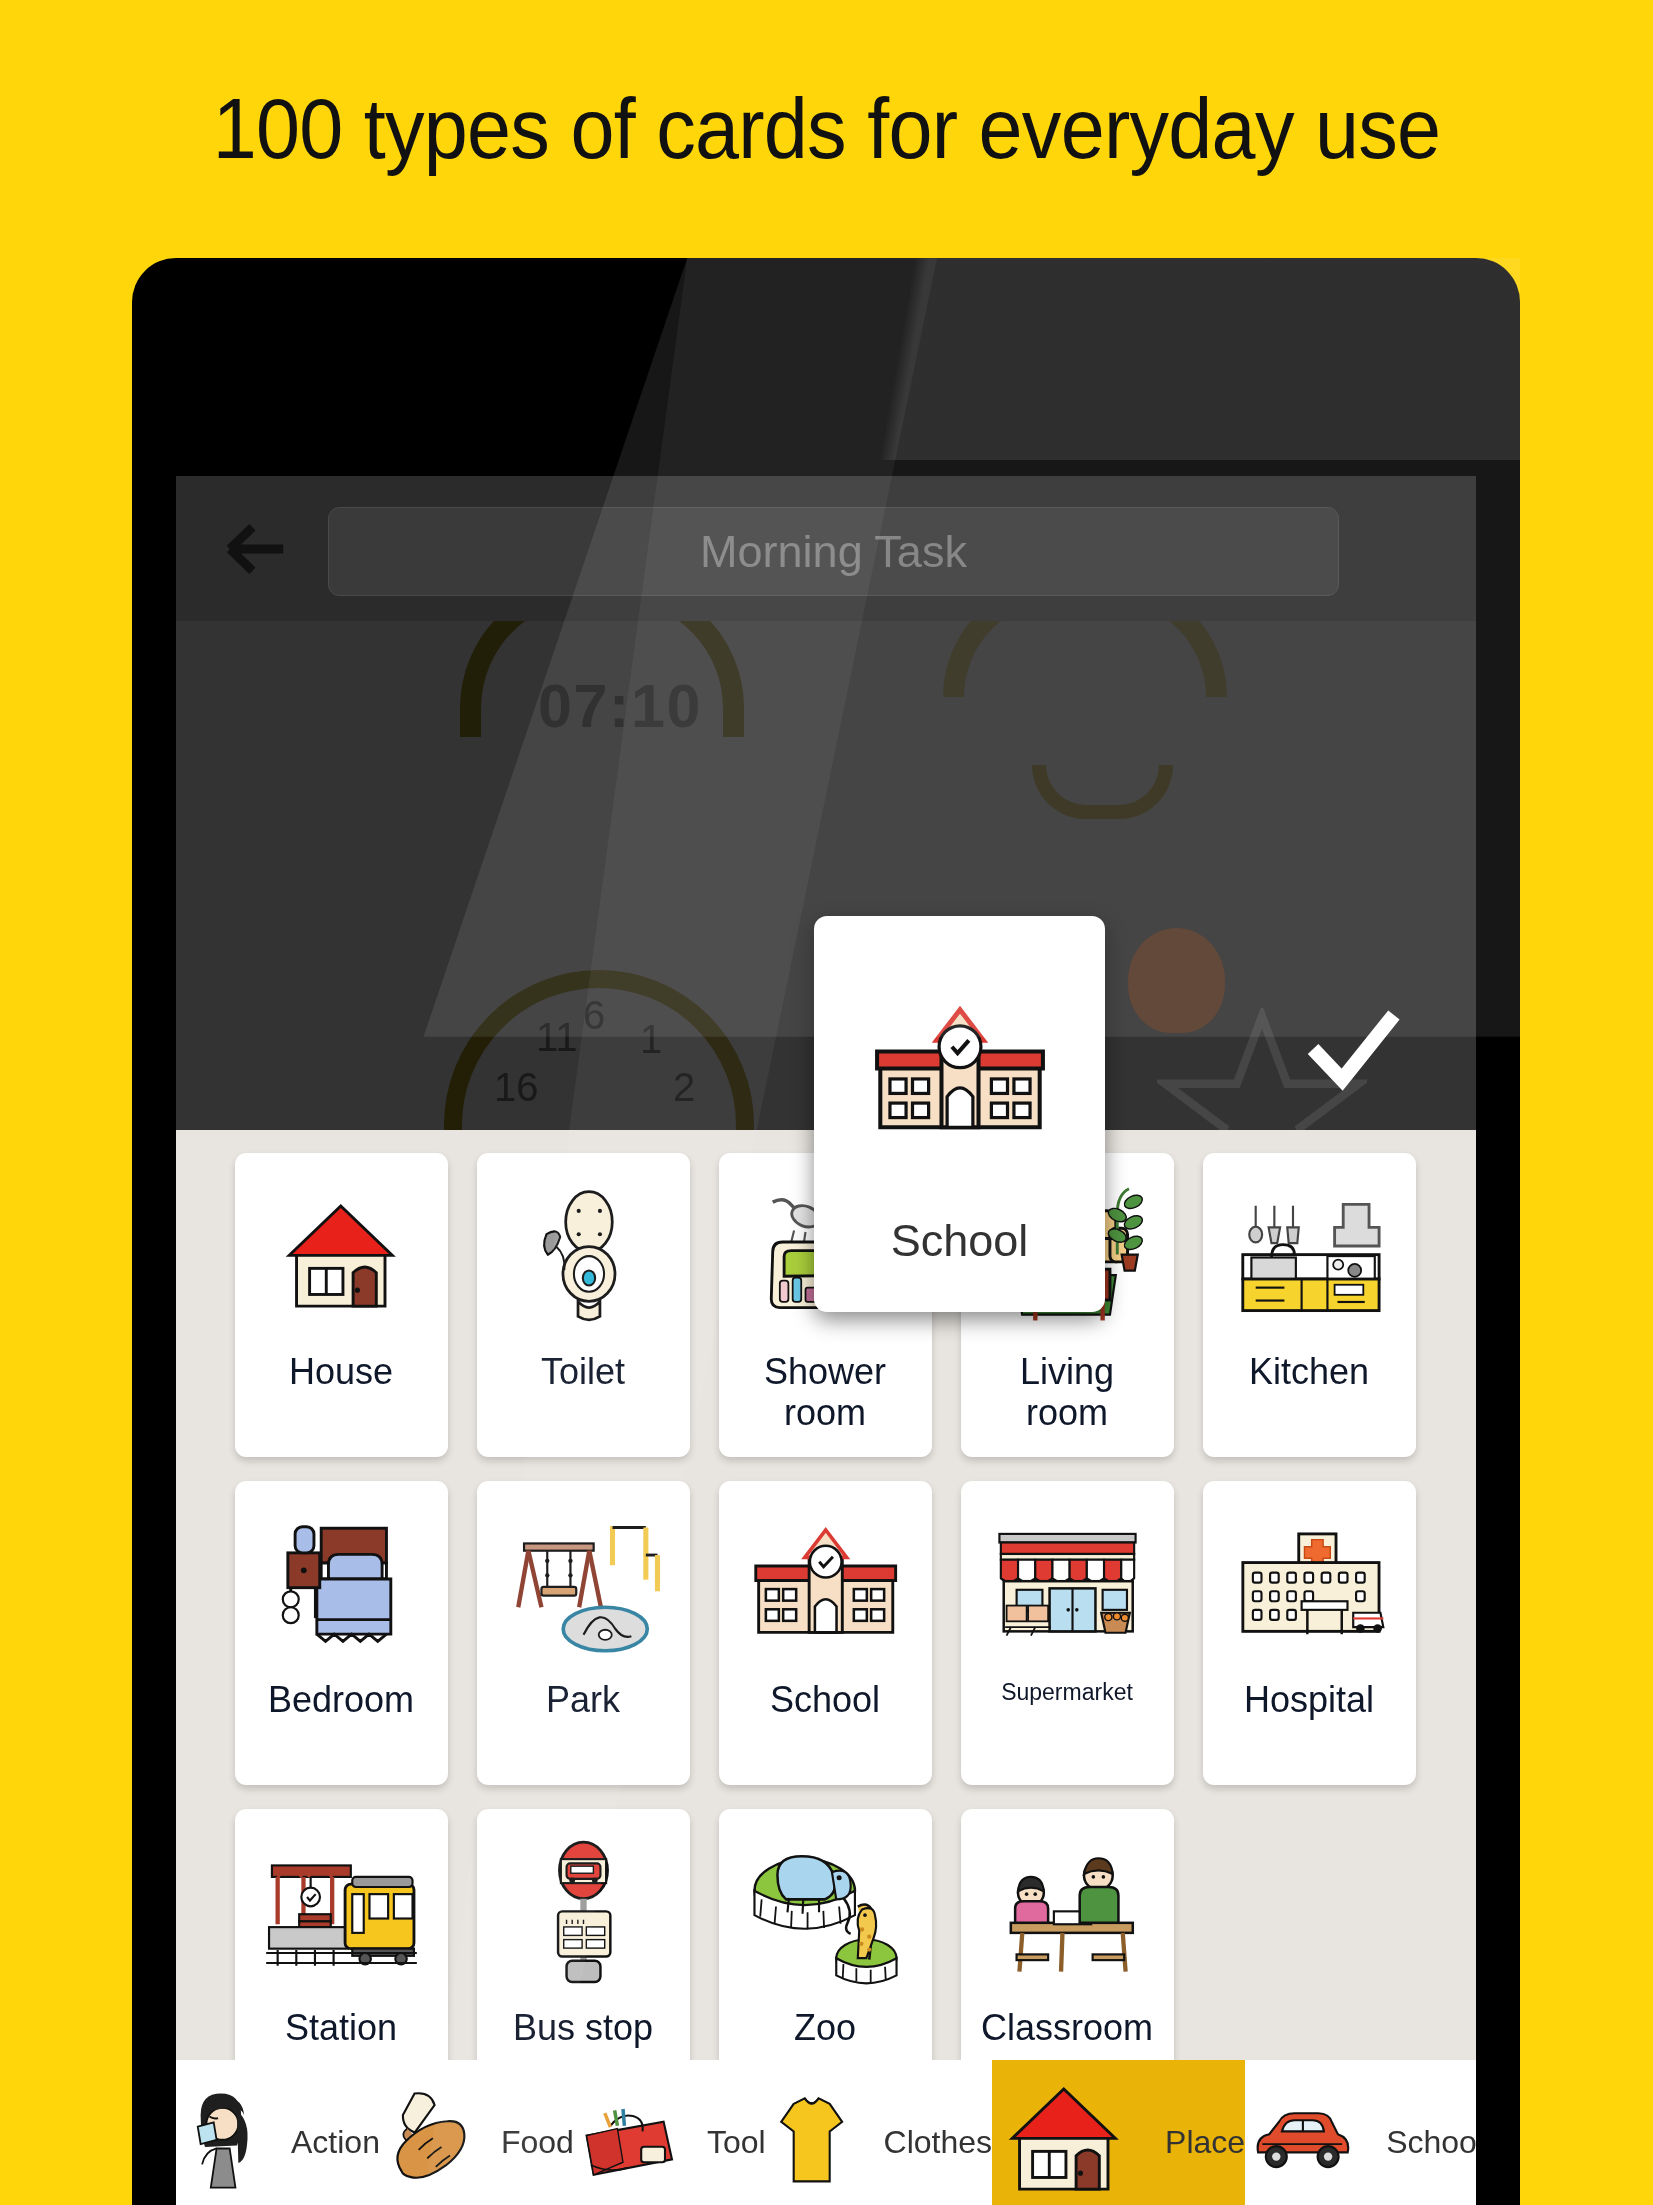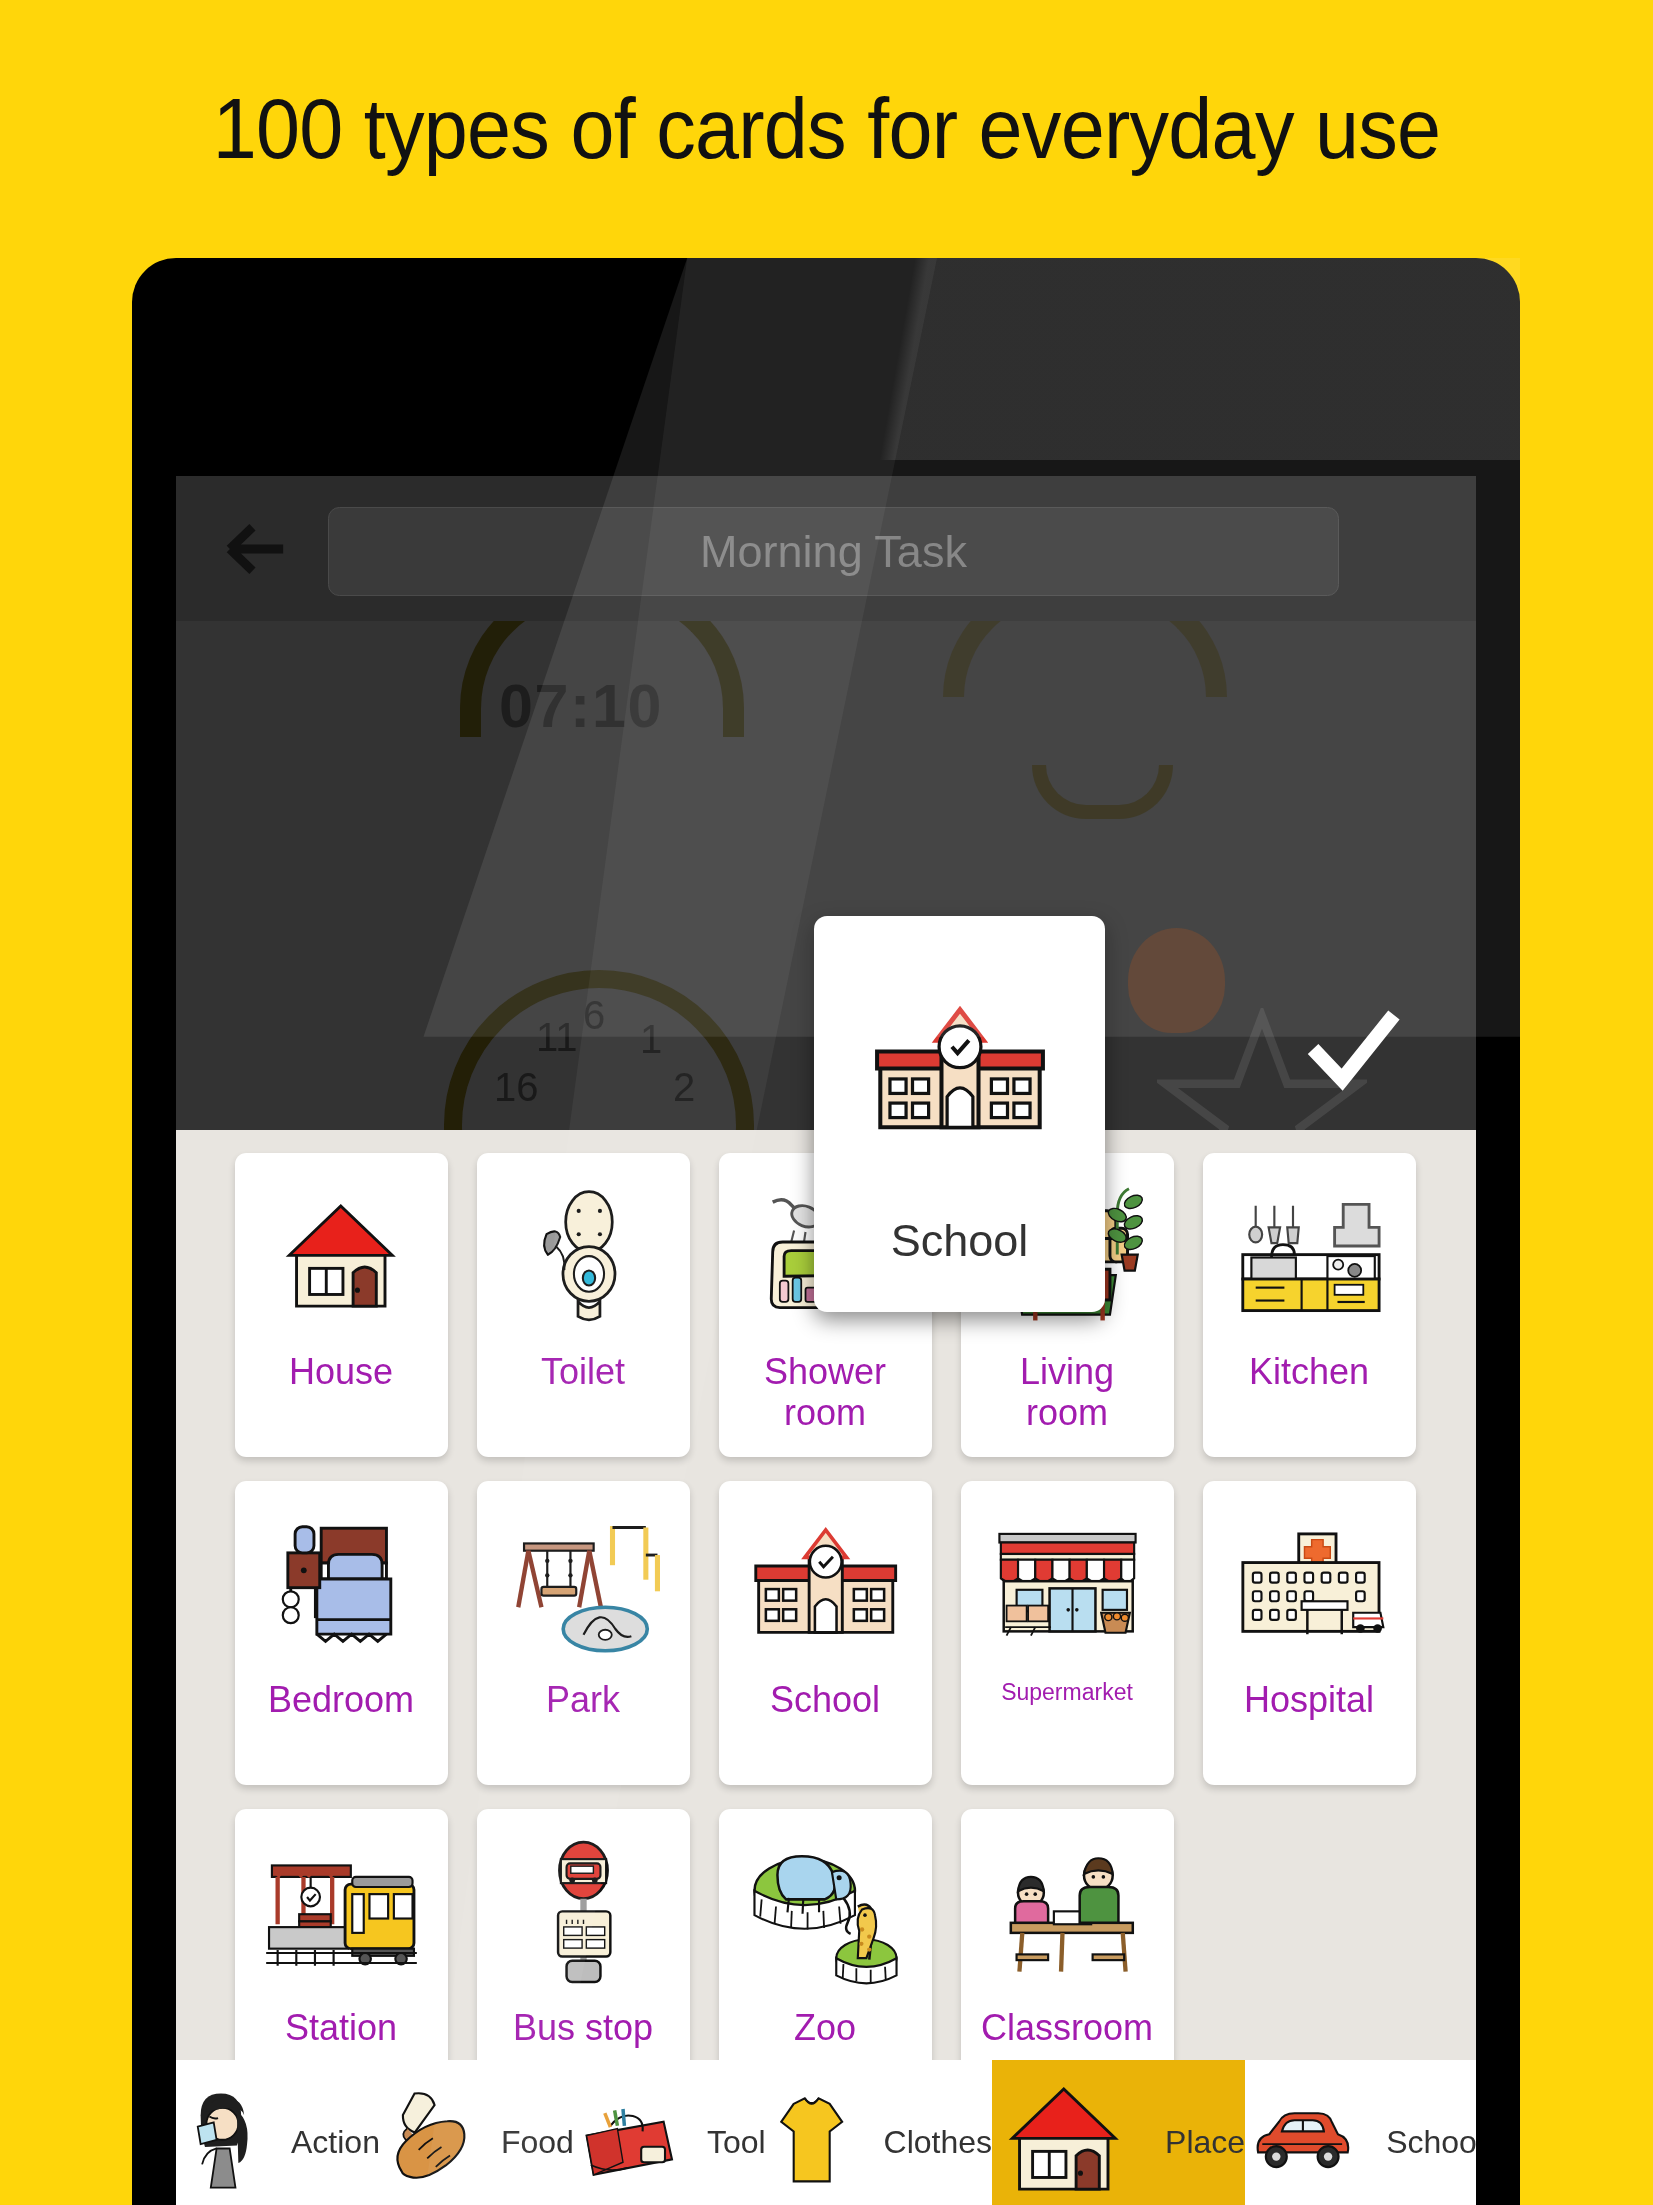--- a/index.html
+++ b/index.html
@@ -67,21 +67,21 @@
   }
 
   
   .dimmed{
     position:absolute;left:0;top:145px;width:1300px;height:509px;
     background:#333333;
     overflow:hidden;
   }
   .dim-time{
     position:absolute;left:284px;top:50px;width:242px;
-    text-align:center;
+    text-align:right;
     font-size:61px;font-weight:700;color:#1D1D1D;
     letter-spacing:1.6px;
   }
   .dim-arc{
     position:absolute;left:284px;top:-42px;width:242px;height:137px;
     border:21px solid #221E06;border-bottom:none;
     border-radius:129px 129px 0 0;
     opacity:.95;
   }
   .dim-arc2{
@@ -158,21 +158,21 @@
     overflow:hidden;
   }
   .card .art{
     height:190px;width:100%;
     display:flex;align-items:center;justify-content:center;
   }
   .card .lbl{
     flex:1;width:100%;
     display:flex;align-items:flex-start;justify-content:center;
     text-align:center;
-    font-size:36px;line-height:1.12;color:#a21caf;
+    font-size:36px;line-height:1.12;color:#0f172a;
     padding:0 6.5px;
     box-sizing:border-box;
   }
   .card.small .lbl{font-size:23px;}
 
   
   .tabbar{
     position:absolute;left:0;bottom:0;width:1300px;height:161px;
     background:#FFFFFF;
     display:flex;

